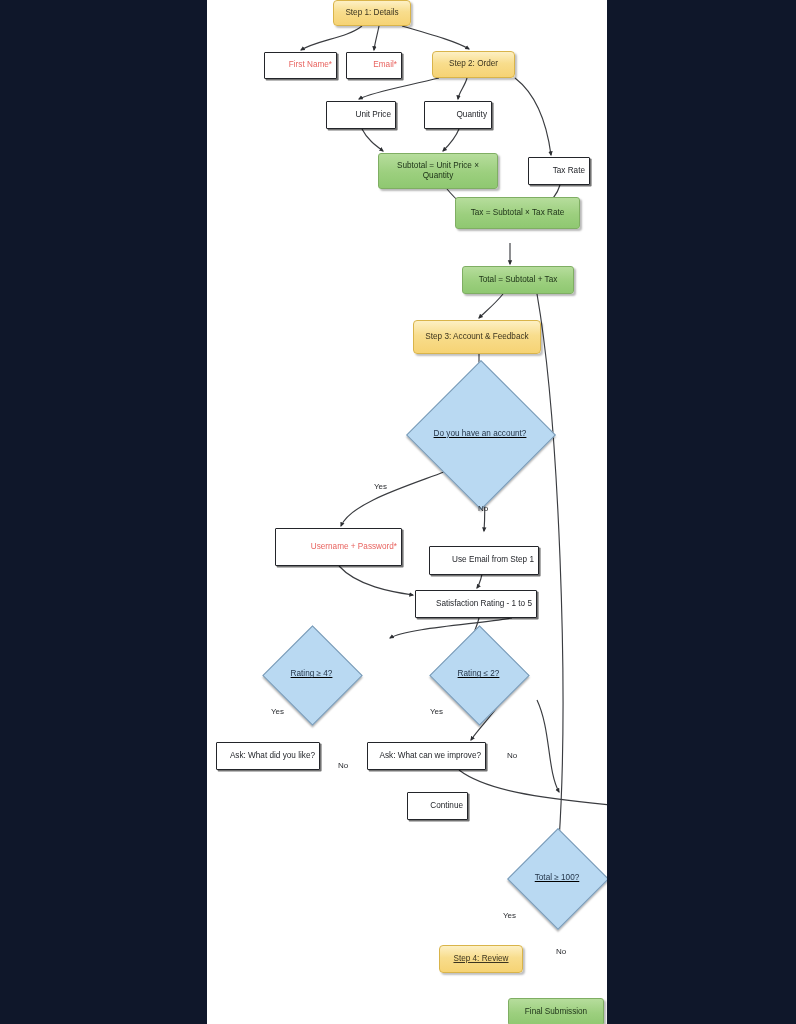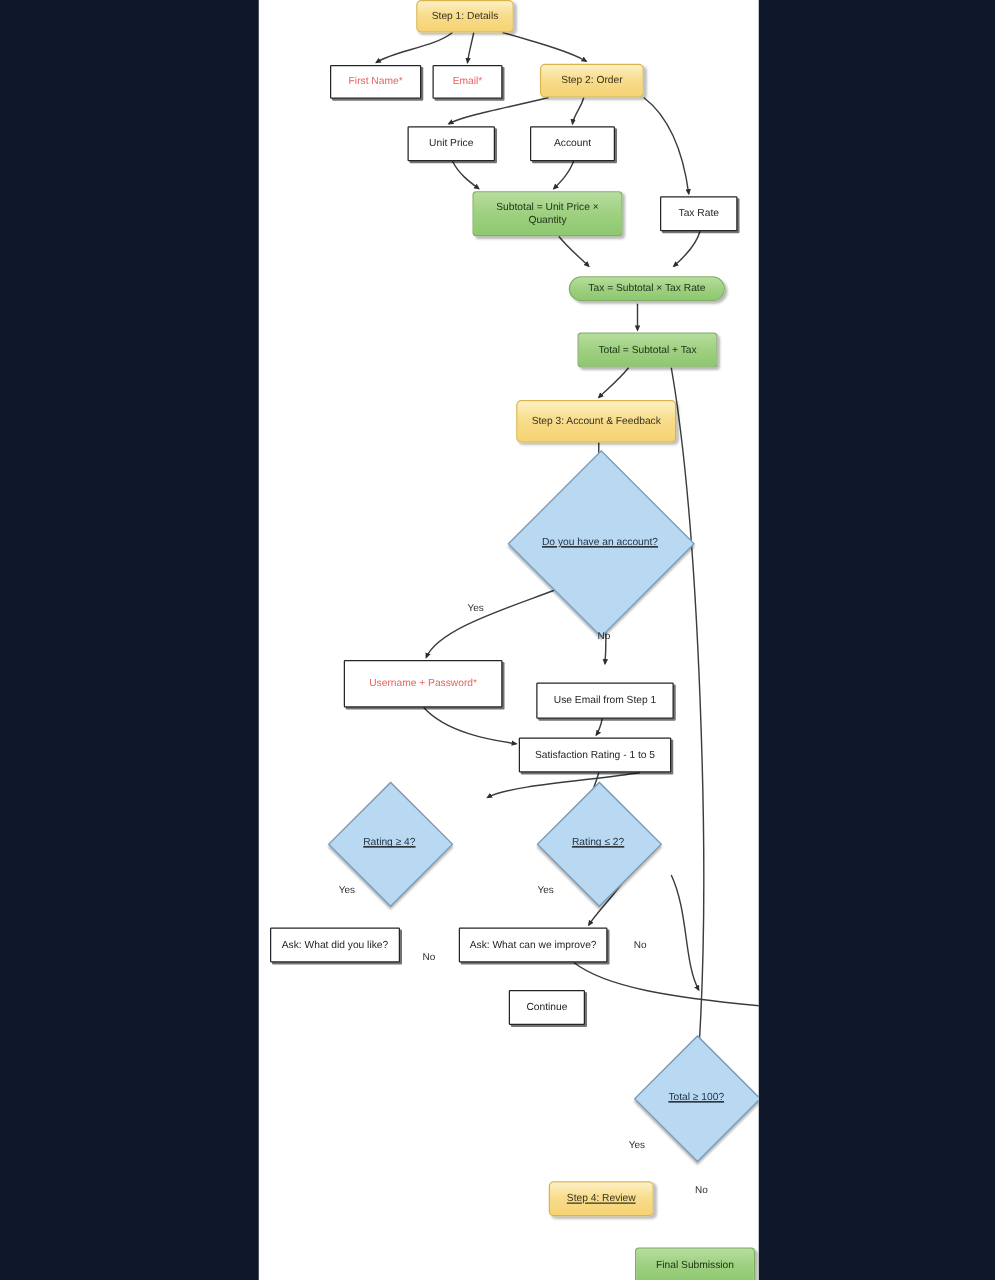--- a/index.html
+++ b/index.html
@@ -3,21 +3,21 @@
 <meta charset="utf-8">
 <style>
   html,body{margin:0;padding:0;background:#000;}
   body{width:796px;height:1024px;overflow:hidden;font-family:"Liberation Sans",sans-serif;}
   #stage{position:relative;width:796px;height:1024px;background:#0f172a;padding-left:29px;}
   #canvas{position:absolute;left:207px;top:0;width:400px;height:1024px;background:#ffffff;overflow:hidden;}
   svg#edges{position:absolute;left:0;top:0;width:400px;height:1024px;overflow:visible;}
   .node{position:absolute;box-sizing:border-box;display:flex;align-items:center;justify-content:center;
         text-align:center;font-size:8.2px;color:#24262b;line-height:1.25;padding:2px 4px;}
   .rect{border:1.3px solid #23252a;background:#ffffff;border-radius:1px;
-        box-shadow:1.6px 1.6px 0 rgba(0,0,0,0.55);}
+        box-shadow:1.6px 1.6px 0 rgba(0,0,0,0.55);justify-content:flex-end;}
   .proc{border:1px solid #7fae63;border-radius:3px;
         background:linear-gradient(180deg,#b6dd9c 0%,#9ccf7e 55%,#8fc871 100%);
         box-shadow:2px 2px 2px rgba(0,0,0,0.28);color:#20361a;}
   .step{border:1px solid #d9b44a;border-radius:4px;
         background:linear-gradient(180deg,#fdf0c4 0%,#f8dd8d 45%,#f6d374 100%);
         box-shadow:2px 2px 2px rgba(0,0,0,0.25);color:#3b3420;}
   .req{color:#e8635f;}
   .dia{position:absolute;display:flex;align-items:center;justify-content:center;text-decoration:underline;}
   .dia .shape{position:absolute;left:0;top:0;width:100%;height:100%;
         background:#b9d9f2;border:1px solid #7a9ab5;
@@ -109,32 +109,32 @@
 
     <div class="node step" style="left:225px;top:51px;width:83px;height:27px;">
       <span>Step 2: Order</span>
     </div>
 
     <div class="node rect" style="left:119px;top:101px;width:70px;height:28px;">
       <span>Unit Price</span>
     </div>
 
     <div class="node rect" style="left:217px;top:101px;width:68px;height:28px;">
-      <span>Account</span>
+      <span>Quantity</span>
     </div>
 
     <div class="node rect" style="left:321px;top:157px;width:62px;height:28px;">
       <span>Tax Rate</span>
     </div>
 
     <div class="node proc" style="left:171px;top:153px;width:120px;height:36px;">
       <span>Subtotal = Unit Price × Quantity</span>
     </div>
 
-    <div class="node proc" style="left:248px;top:221px;width:125px;height:20px;border-radius:11px;">
+    <div class="node proc" style="left:248px;top:197px;width:125px;height:32px;">
       <span>Tax = Subtotal × Tax Rate</span>
     </div>
 
     <div class="node proc" style="left:255px;top:266px;width:112px;height:28px;">
       <span>Total = Subtotal + Tax</span>
     </div>
 
     <div class="node step" style="left:206px;top:320px;width:128px;height:34px;">
       <span>Step 3: Account &amp; Feedback</span>
     </div>

